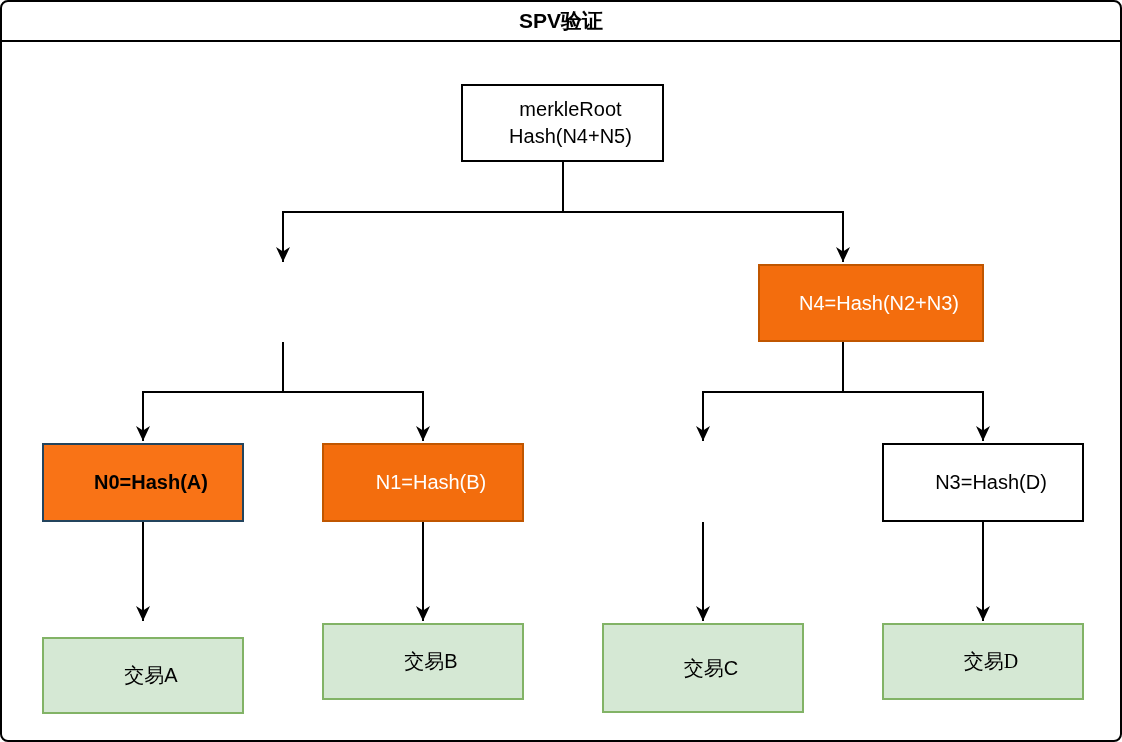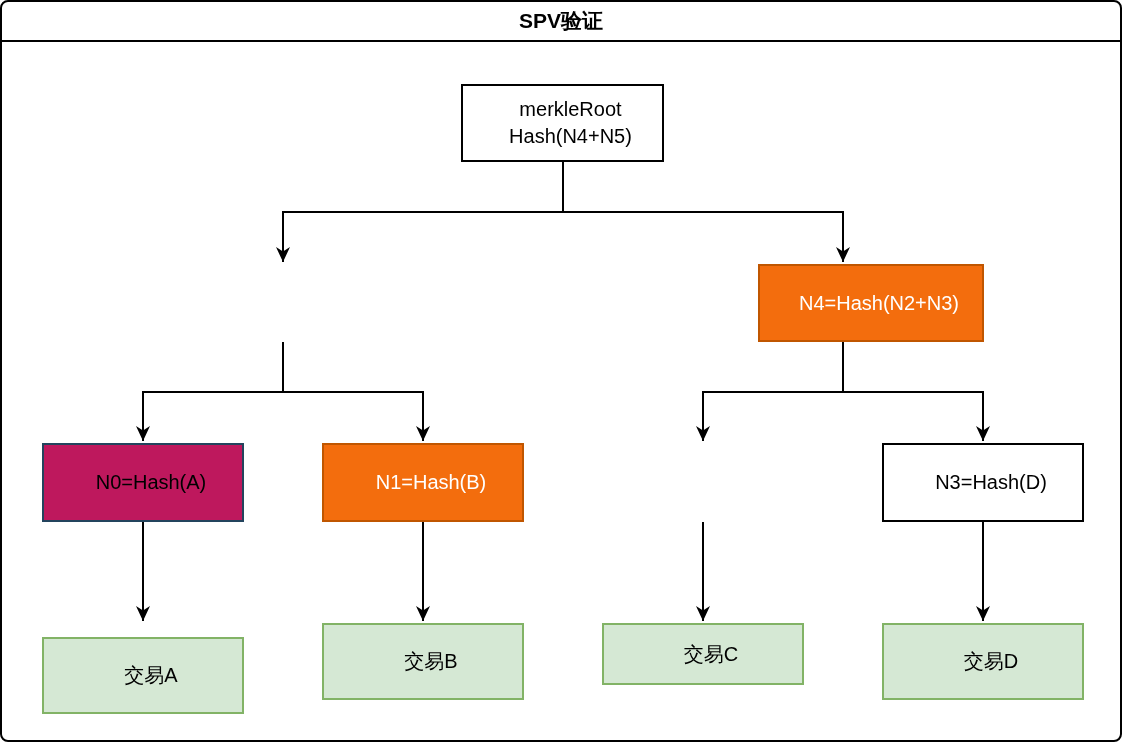--- a/index.html
+++ b/index.html
@@ -48,35 +48,35 @@
     display: flex;
     flex-direction: column;
     align-items: center;
     justify-content: center;
     text-align: center;
     font-size: 20px;
     line-height: 1.35;
     padding-left: 16px;
   }
   .node.orange { background: #F36D0D; border-color: #C05600; color: #ffffff; }
-  .node.gray   { background: #be185d; border-color: #23445D; color: #000000; }
+  .node.gray   { background: #f97316; border-color: #23445D; color: #000000; font-weight: bold; }
   .node.green  { background: #D5E8D4; border-color: #82B366; color: #000000; }
 
   
   .n-root { left: 459px; top: 82px;  width: 203px; height: 78px; }
   .n-l2a  { left: 180px; top: 262px; width: 202px; height: 78px; }
   .n-l2b  { left: 740px; top: 262px; width: 226px; height: 78px; margin-left: 16px; }
   .n-l3a  { left: 40px;  top: 441px; width: 202px; height: 79px; }
   .n-l3b  { left: 320px; top: 441px; width: 202px; height: 79px; }
   .n-l3c  { left: 600px; top: 441px; width: 202px; height: 79px; }
   .n-l3d  { left: 880px; top: 441px; width: 202px; height: 79px; }
   .n-txa  { left: 40px;  top: 635px; width: 202px; height: 77px; }
   .n-txb  { left: 320px; top: 621px; width: 202px; height: 77px; }
-  .n-txc  { left: 600px; top: 621px; width: 202px; height: 62px; text-align: right; }
-  .n-txd  { left: 880px; top: 621px; width: 202px; height: 77px; }
+  .n-txc  { left: 600px; top: 621px; width: 202px; height: 90px; text-align: right; }
+  .n-txd  { left: 880px; top: 621px; width: 202px; height: 77px; font-family: Liberation Serif, serif; }
 </style>
 </head>
 <body>
 
 <div class="frame">
 
   <div class="titlebar">
     <span>SPV验证</span>
   </div>
 

